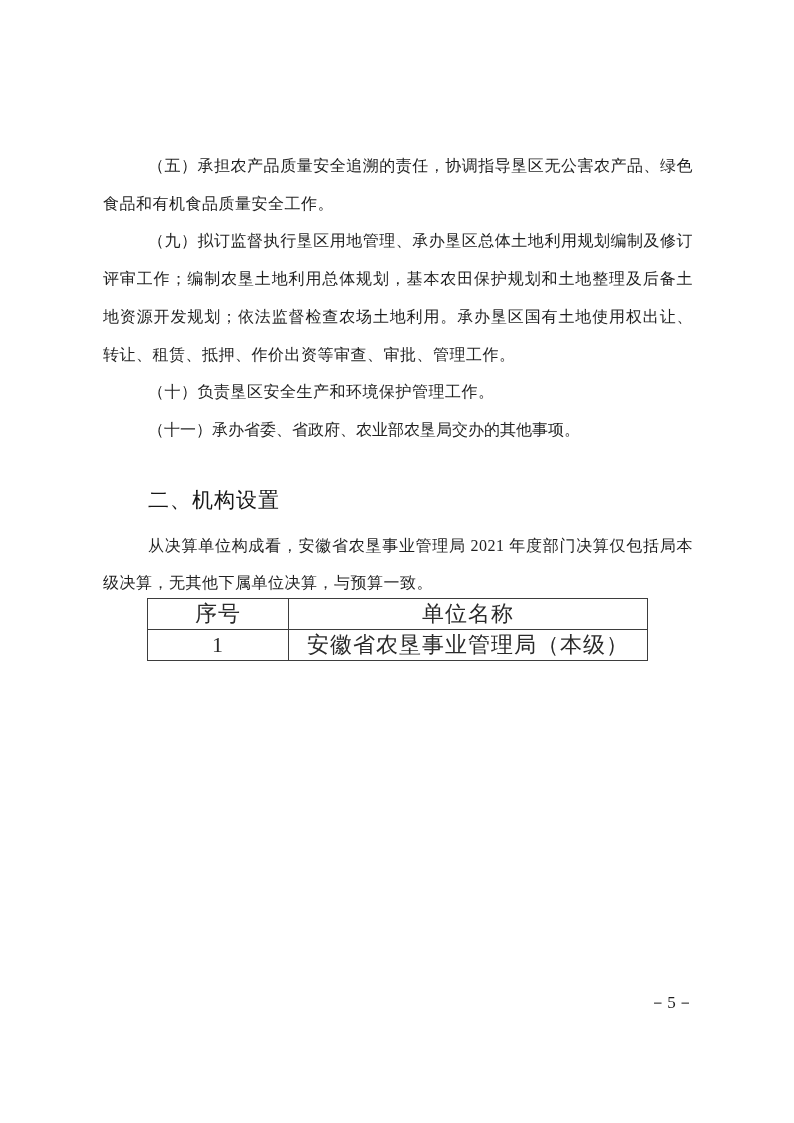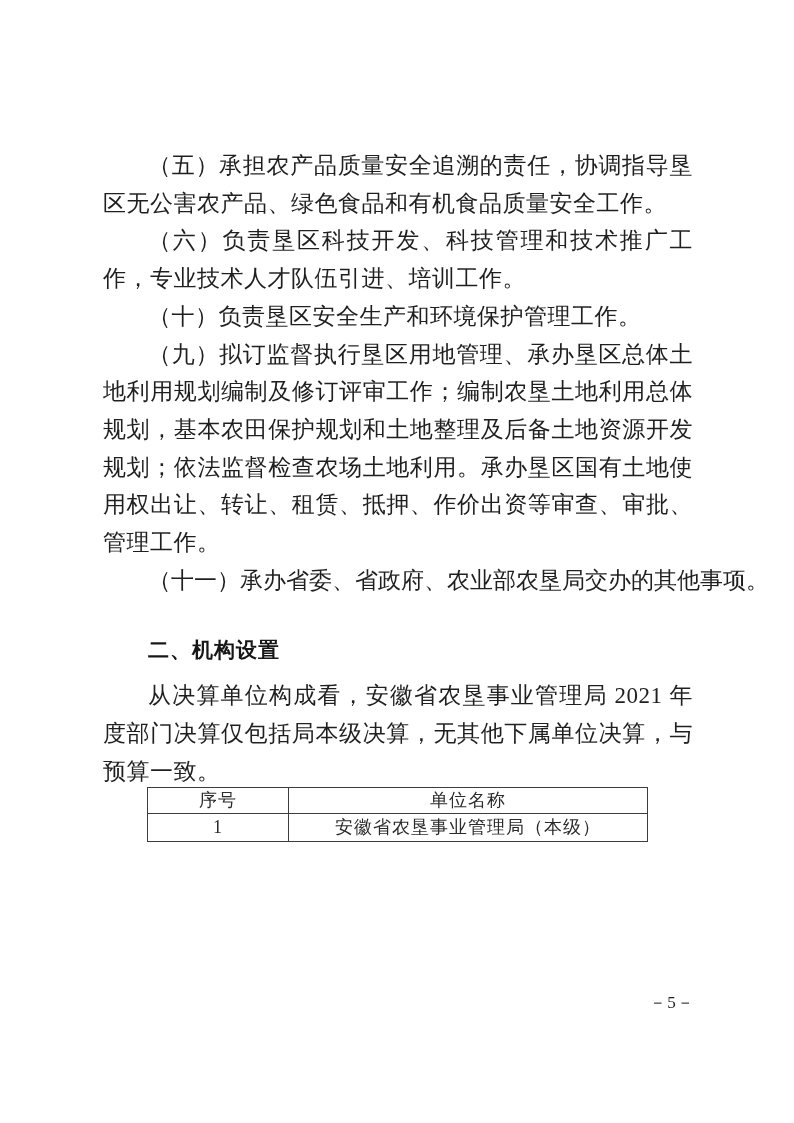--- a/index.html
+++ b/index.html
@@ -17,51 +17,51 @@
     color: #1f1f1f;
   }
   .content {
     position: absolute;
     left: 103px;
     top: 147px;
     width: 590px;
   }
   .content p {
     margin: 0;
-    font-size: 23px;
+    font-size: 16px;
     line-height: 37.7px;
     letter-spacing: 0.5px;
     text-align: justify;
     text-indent: 45px;
   }
   .content p.oneline {
     white-space: nowrap;
     letter-spacing: 0;
     text-align: left;
   }
   .section-heading {
     margin: 32px 0 8px 0;
     font-size: 21px;
     line-height: 38px;
     letter-spacing: 1px;
-    font-weight: bold;
+    font-weight: normal;
     font-family: "Liberation Sans", "DejaVu Sans", sans-serif;
     text-indent: 45px;
     color: #161616;
   }
   table.unit-table {
     border-collapse: collapse;
     table-layout: fixed;
     width: 501px;
     margin: -4px 0 0 44px;
   }
   table.unit-table th,
   table.unit-table td {
     border: 1.5px solid #3d3d3d;
-    font-size: 18px;
+    font-size: 22px;
     font-weight: normal;
     text-align: center;
     vertical-align: middle;
     padding: 0;
     letter-spacing: 1px;
     color: #2a2a2a;
   }
   table.unit-table th { height: 25px; }
   table.unit-table td { height: 27px; }
   .col-no { width: 141px; }
@@ -76,23 +76,22 @@
     color: #1f1f1f;
   }
 </style>
 </head>
 <body>
 
 <div class="page">
   <div class="content">
 
     <p>（五）承担农产品质量安全追溯的责任，协调指导垦区无公害农产品、绿色食品和有机食品质量安全工作。</p>
-    <p>（六）负责垦区科技开发、科技管理和技术推广工作，专业技术人才队伍引进、培训工作。</p>
+    <p>（九）拟订监督执行垦区用地管理、承办垦区总体土地利用规划编制及修订评审工作；编制农垦土地利用总体规划，基本农田保护规划和土地整理及后备土地资源开发规划；依法监督检查农场土地利用。承办垦区国有土地使用权出让、转让、租赁、抵押、作价出资等审查、审批、管理工作。</p>
     <p>（十）负责垦区安全生产和环境保护管理工作。</p>
-    <p>（九）拟订监督执行垦区用地管理、承办垦区总体土地利用规划编制及修订评审工作；编制农垦土地利用总体规划，基本农田保护规划和土地整理及后备土地资源开发规划；依法监督检查农场土地利用。承办垦区国有土地使用权出让、转让、租赁、抵押、作价出资等审查、审批、管理工作。</p>
     <p class="oneline">（十一）承办省委、省政府、农业部农垦局交办的其他事项。</p>
 
     <div class="section-heading">二、机构设置</div>
 
     <p>从决算单位构成看，安徽省农垦事业管理局 2021 年度部门决算仅包括局本级决算，无其他下属单位决算，与预算一致。</p>
 
     <table class="unit-table">
       <colgroup>
         <col class="col-no">
         <col>

